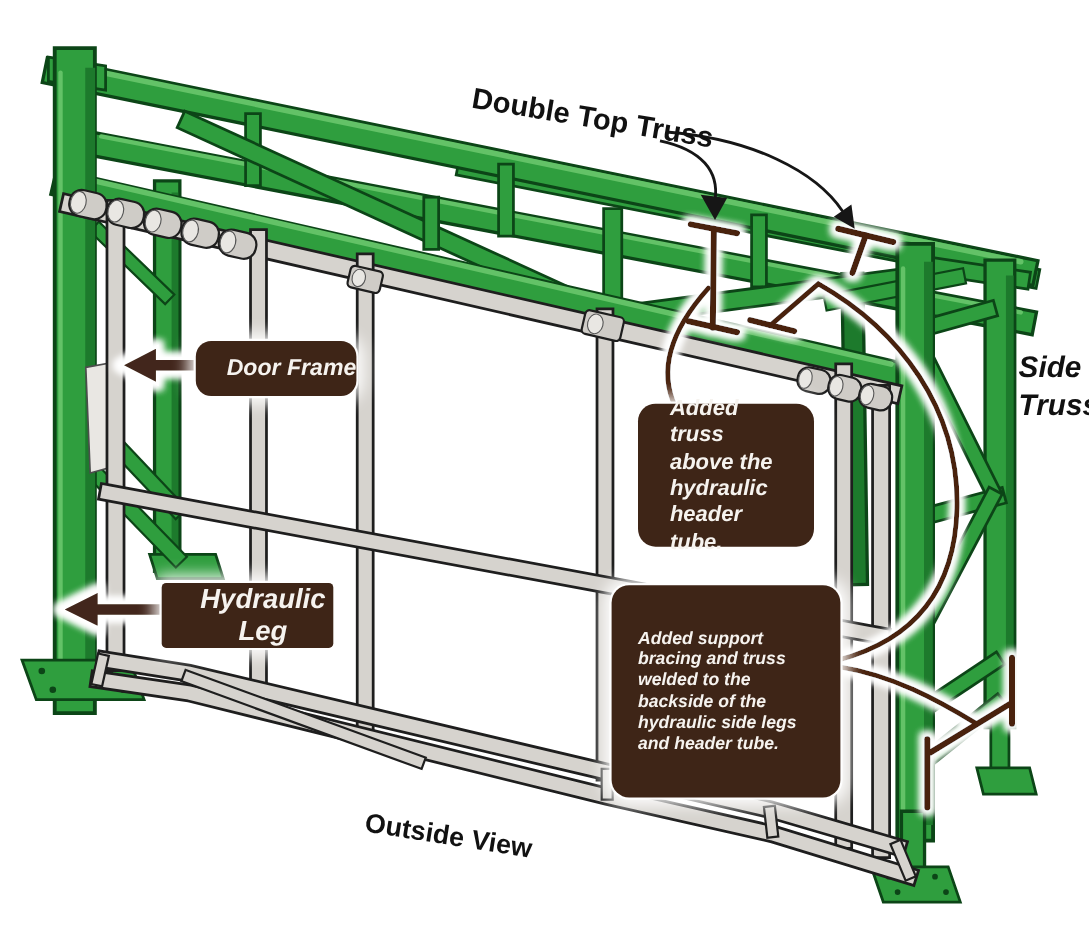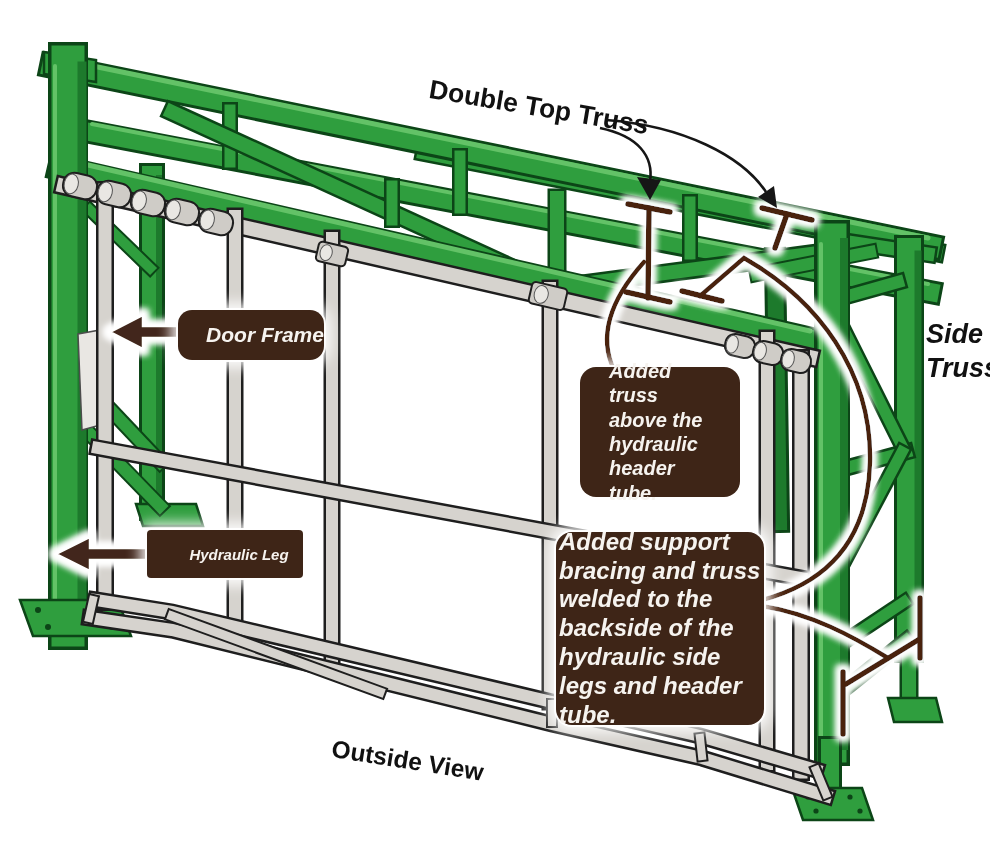--- a/index.html
+++ b/index.html
@@ -276,18 +276,18 @@
 
   <div class="lbl italic" style="left:926px;top:318px;font-size:27px;line-height:1.25;">
     <div>Side</div>
     <div>Truss</div>
   </div>
 
   <div class="lbl" style="left:334px;top:735px;font-size:24.5px;transform:rotate(9deg);transform-origin:left top;">Outside View</div>
 
   <div class="callout center" style="left:178px;top:310px;width:146px;height:50px;font-size:21px;border-radius:14px;">Door Frame</div>
 
-  <div class="callout center" style="left:147px;top:530px;width:156px;height:48px;font-size:15px;border-radius:4px;">Hydraulic Leg</div>
+  <div class="callout center" style="left:147px;top:530px;width:156px;height:59px;font-size:25px;border-radius:4px;">Hydraulic Leg</div>
 
   <div class="callout" style="left:580px;top:367px;width:160px;height:130px;font-size:20px;line-height:1.22;padding:14px 29px;">Added truss above the hydraulic header tube.</div>
 
-  <div class="callout" style="left:556px;top:532px;width:208px;height:193px;font-size:24px;line-height:1.2;padding:11px 3px;">Added support bracing and truss welded to the backside of the hydraulic side legs and header tube.</div>
+  <div class="callout" style="left:556px;top:532px;width:208px;height:193px;font-size:16px;line-height:1.2;padding:11px 24px;">Added support bracing and truss welded to the backside of the hydraulic side legs and header tube.</div>
 </div>
 
 </body></html>

